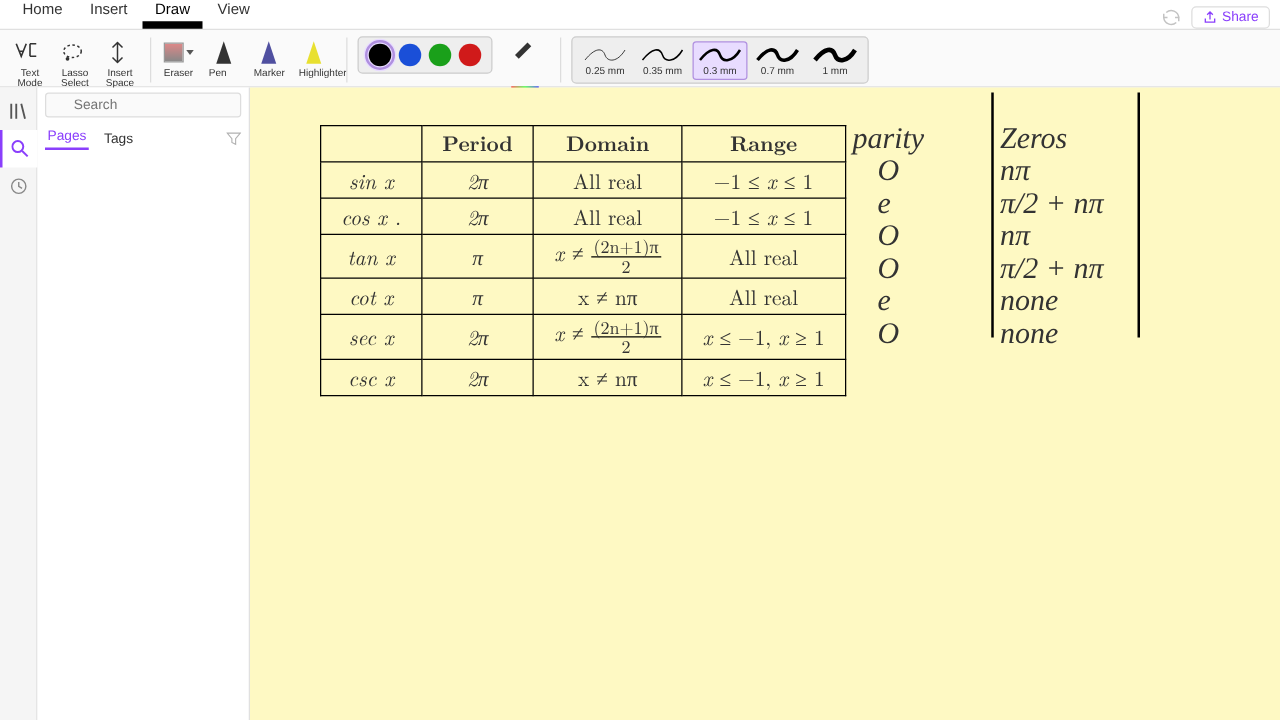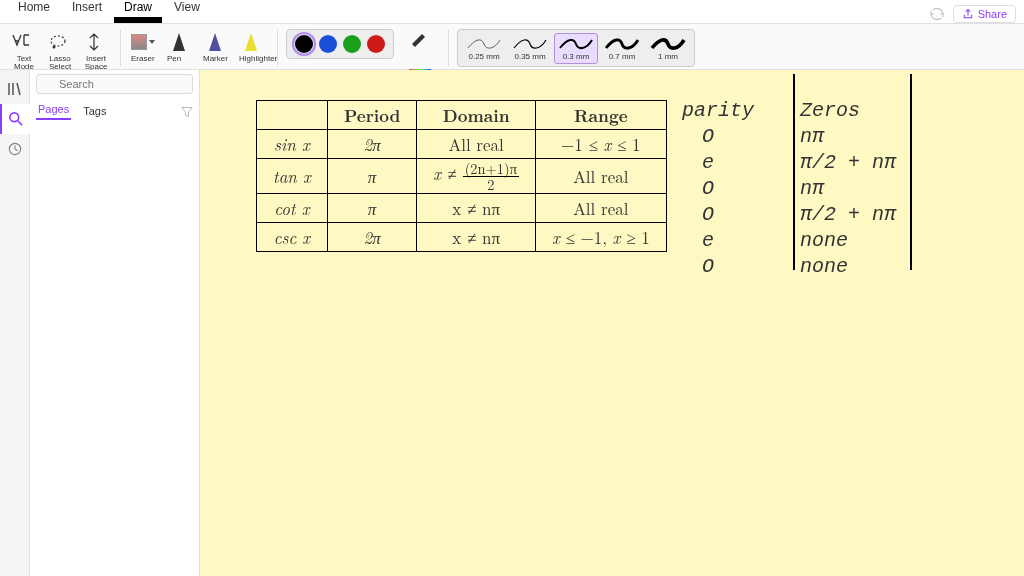--- a/index.html
+++ b/index.html
@@ -41,21 +41,21 @@
 .search-wrap .mag { position: absolute; left: 5px; top: 4px; opacity: 0.5; }
 .side-tabs { display: flex; gap: 10px; font-size: 11px; margin-bottom: 4px; align-items:flex-end;}
 .side-tabs .tab { padding: 3px 2px; cursor: pointer; }
 .side-tabs .tab.active { color: #8a3ffc; border-bottom: 2px solid #8a3ffc; }
 .side-tabs .filter { margin-left:auto; opacity:0.5;}
 .canvas { flex: 1; background: #fef9c3; position: relative; overflow: hidden; }
 .trig-table { position: absolute; left: 56px; top: 30px; border-collapse: collapse; font-family: "Latin Modern Roman","Computer Modern","Times New Roman",serif; font-size: 17px; }
 .trig-table th, .trig-table td { border: 1px solid #000; padding: 2px 16px; text-align: center; white-space: nowrap; }
 .trig-table th { font-weight: bold; }
 .trig-table th:first-child { min-width: 70px; }
-.hand { position: absolute; font-family: Liberation Mono, monospace; font-size: 20px; font-style: italic; line-height: 26px; }
+.hand { position: absolute; font-family: Liberation Serif, serif; font-size: 24px; font-style: italic; line-height: 26px; }
 .vline { position: absolute; width: 2px; background: #000; }
 .frac { display:inline-block; vertical-align:middle; text-align:center; font-size:0.85em; line-height:1;}
 .frac .num{ display:block; border-bottom:1px solid #000; padding:0 2px;}
 .frac .den{ display:block; padding:0 2px;}
 .dropdown-caret { display:inline-block; width:0;height:0;border-left:3px solid transparent;border-right:3px solid transparent;border-top:4px solid #555; margin-left:2px; vertical-align:middle;}
 .pen-svg{ width:16px; height:20px;}
 </style>
 </head>
 <body>
 
@@ -237,30 +237,42 @@
             <th>Domain</th>
             <th>Range</th>
           </tr>
           <tr>
             <td style="font-style:italic">sin <i>x</i></td>
             <td><i>2π</i></td>
             <td>All real</td>
             <td>−1 ≤ <i>x</i> ≤ 1</td>
           </tr>
           <tr>
+            <td style="font-style:italic">cos <i>x</i> .</td>
+            <td><i>2π</i></td>
+            <td>All real</td>
+            <td>−1 ≤ <i>x</i> ≤ 1</td>
+          </tr>
+          <tr>
             <td style="font-style:italic">tan <i>x</i></td>
             <td><i>π</i></td>
             <td><i>x ≠ </i><span class="frac"><span class="num">(2n+1)π</span><span class="den">2</span></span></td>
             <td>All real</td>
           </tr>
           <tr>
             <td style="font-style:italic">cot <i>x</i></td>
             <td><i>π</i></td>
             <td>x ≠ nπ</td>
             <td>All real</td>
+          </tr>
+          <tr>
+            <td style="font-style:italic">sec <i>x</i></td>
+            <td><i>2π</i></td>
+            <td><i>x ≠ </i><span class="frac"><span class="num">(2n+1)π</span><span class="den">2</span></span></td>
+            <td><i>x</i> ≤ −1, <i>x</i> ≥ 1</td>
           </tr>
           <tr>
             <td style="font-style:italic">csc <i>x</i></td>
             <td><i>2π</i></td>
             <td>x ≠ nπ</td>
             <td><i>x</i> ≤ −1, <i>x</i> ≥ 1</td>
           </tr>
         </tbody>
       </table>
     <div class="vline" style="left:593px; top:4px; height:196px;"></div>

